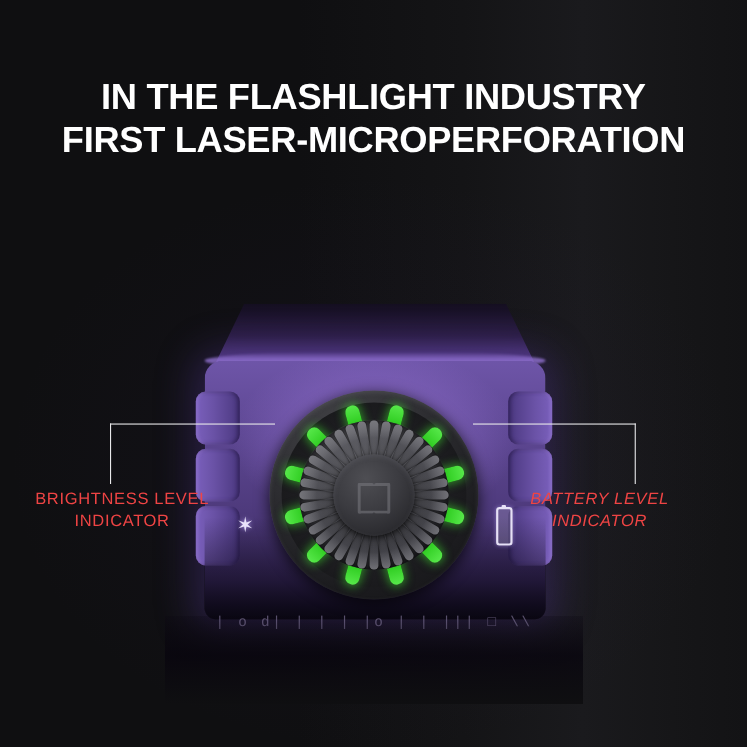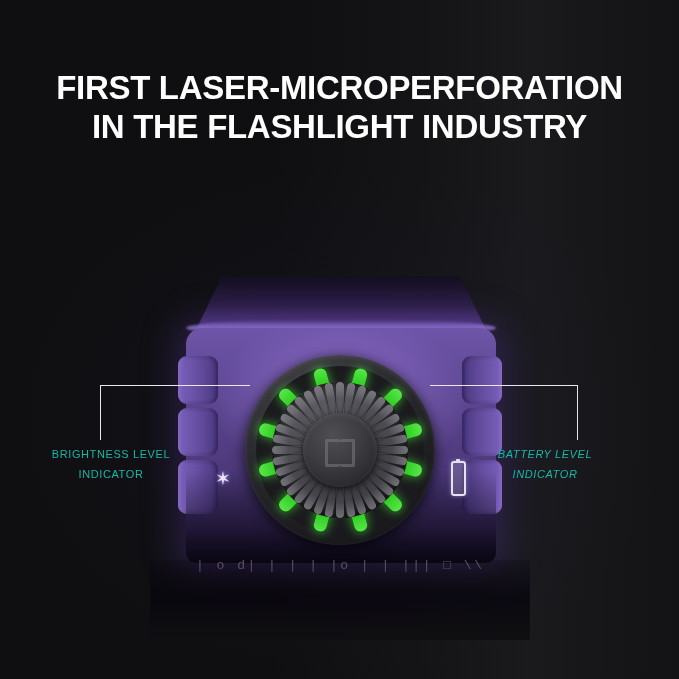--- a/index.html
+++ b/index.html
@@ -56,22 +56,22 @@
     text-align: center;
     color: #f2f2f2;
     font-size: 21px;
     line-height: 29px;
     font-weight: 400;
   }
 
   
   .callout {
     position: absolute;
-    color: #14b8a6;
-    font-size: 11px;
+    color: #ef4444;
+    font-size: 15px;
     line-height: 20px;
     letter-spacing: 0.6px;
     text-align: center;
     font-weight: 400;
   }
   #callout-left  { left: 18px;  top: 444px; width: 186px; }
   #callout-right { left: 460px; top: 444px; width: 170px; font-style: italic; }
   .callout .cl-line { display: block; }
 
   
@@ -304,22 +304,22 @@
 </style>
 </head>
 <body>
 
 <div id="page">
 
   <div id="bg-gradient"></div>
   <div id="bg-vignette"></div>
 
   <div id="headline">
+    <span class="hl-line">IN THE FLASHLIGHT INDUSTRY</span>
     <span class="hl-line">FIRST LASER-MICROPERFORATION</span>
-    <span class="hl-line">IN THE FLASHLIGHT INDUSTRY</span>
   </div>
 
 
   <div id="flashlight">
 
     <div id="fl-collar"></div>
     <div id="fl-collar-glow"></div>
 
     <div id="fl-body"></div>
 

